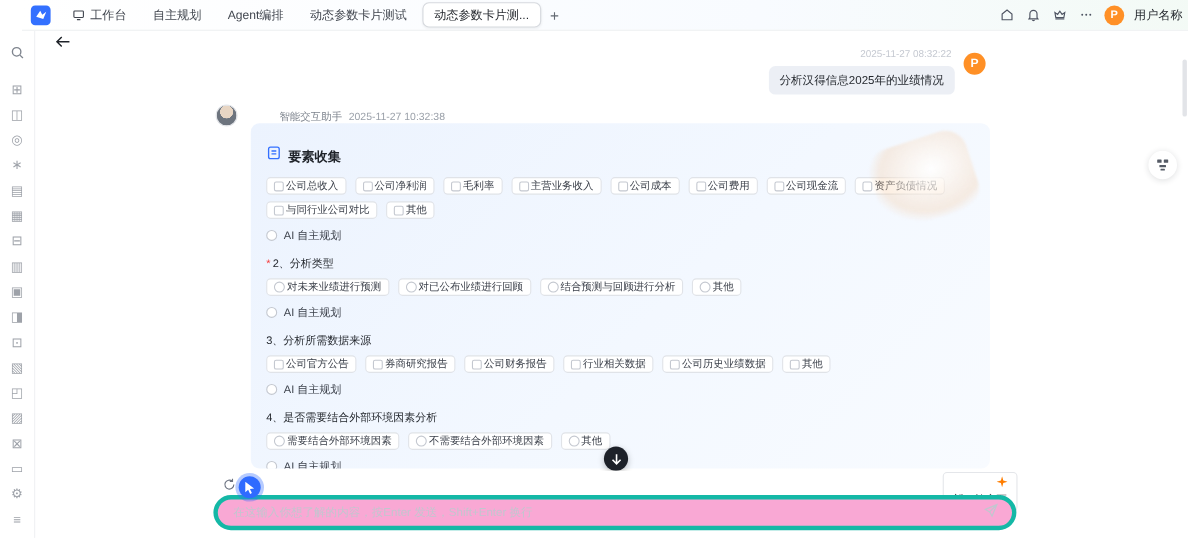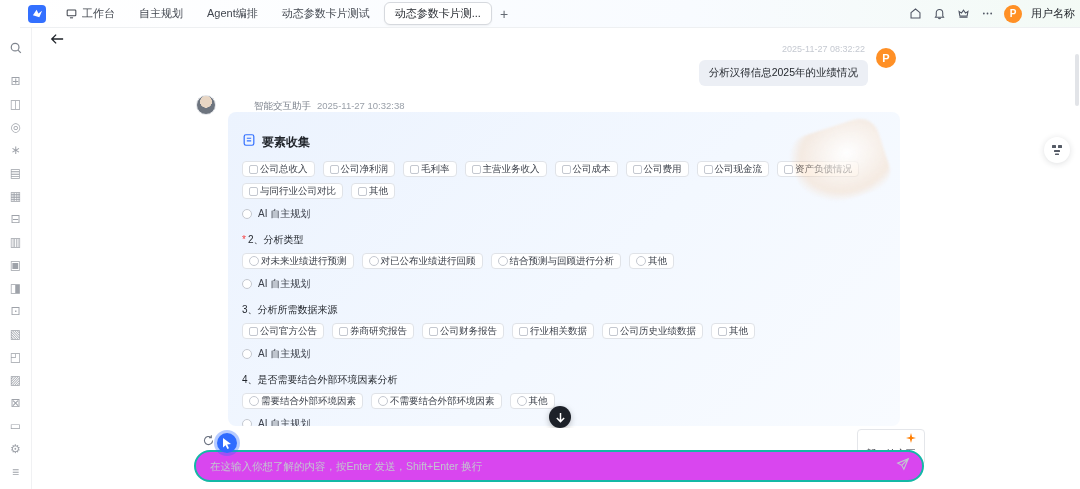--- a/index.html
+++ b/index.html
@@ -72,22 +72,22 @@
     font-size:12px;box-shadow:0 2px 6px rgba(0,0,0,.25);cursor:pointer;}
   .float-btn{position:absolute;left:1012px;top:97px;width:26px;height:26px;border-radius:50%;background:#fff;
     box-shadow:0 1px 6px rgba(31,35,41,.14);display:flex;align-items:center;justify-content:center;cursor:pointer;}
   .scroll-thumb{position:absolute;right:1px;top:14px;width:4px;height:52px;border-radius:2px;background:#e2e4e8;}
 
   
   .foot{position:absolute;left:32px;top:428px;width:1048px;height:61px;background:#fff;}
   .retry{position:absolute;left:170px;top:6px;display:flex;align-items:center;gap:4px;color:#6b7280;cursor:pointer;}
   .new-round{position:absolute;right:155px;top:1px;display:flex;align-items:flex-end;gap:4px;background:#fff;
     border:1px solid #e4e6ea;border-radius:4px;padding:3px 8px;font-size:10px;color:#2b2f38;cursor:pointer;flex-direction:column;}
-  .inputbox{position:absolute;left:162px;top:22px;width:730px;height:32px;border:2px solid #14b8a6;
-    border-radius:16px;background:#d946ef;display:flex;align-items:center;padding:12px 12px;}
+  .inputbox{position:absolute;left:162px;top:22px;width:730px;height:32px;border:4px solid #14b8a6;
+    border-radius:16px;background:#f9a8d4;display:flex;align-items:center;padding:12px 12px;}
   .inputbox input{flex:1;border:none;outline:none;font-size:10.5px;color:#1f2329;background:transparent;
     font-family:"Liberation Sans","DejaVu Sans",sans-serif;}
   .inputbox input::placeholder{color:#c2c6cf;}
   .cursor-badge{position:absolute;left:182px;top:2px;width:26px;height:26px;border-radius:50%;
     background:rgba(47,107,255,.35);display:flex;align-items:center;justify-content:center;z-index:40;}
   .cursor-badge .inner{width:20px;height:20px;border-radius:50%;background:var(--cursor);
     display:flex;align-items:center;justify-content:center;}
 </style>
 </head>
 <body>

